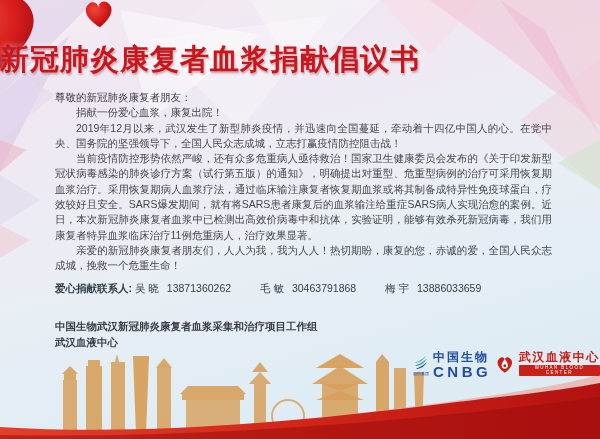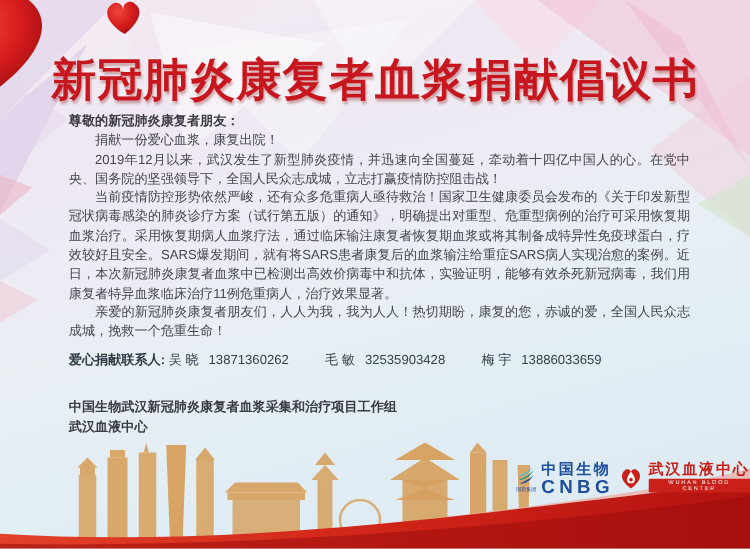--- a/index.html
+++ b/index.html
@@ -5,47 +5,47 @@
   html,body{margin:0;padding:0;background:#888;}
   .poster{
     position:relative;width:600px;height:439px;overflow:hidden;
     font-family:"Liberation Sans","DejaVu Sans",sans-serif;
     background:linear-gradient(165deg,#f7eef4 0%,#efe7f2 18%,#eeeaf3 32%,#e9eff4 52%,#e2edf4 70%,#dceaf2 100%);
   }
   svg{display:block;}
   .bg-facets{position:absolute;left:0;top:0;}
   .hearts{position:absolute;left:0;top:0;pointer-events:none;}
   .title{
-    position:absolute;left:0;top:40px;width:100%;text-align:center;
-    font-size:36px;font-weight:bold;color:#c8161e;letter-spacing:1px;
+    position:absolute;left:0;top:40px;width:100%;text-align:left;
+    font-size:29px;font-weight:bold;color:#c8161e;letter-spacing:1px;
     text-shadow:1px 2px 2px rgba(130,20,20,.35), 0 0 6px rgba(255,255,255,.6);
     font-family:"Liberation Serif","DejaVu Serif",serif;
   }
   .letter{
     position:absolute;left:55px;top:90px;width:497px;
     font-size:10.5px;line-height:15.3px;color:#45454e;text-align:justify;
   }
   .letter p{margin:0;}
-  .salutation{font-weight:bold;color:#3c3c45;}
+  .salutation{font-weight:normal;color:#3c3c45;}
   .para{text-indent:2em;}
   .contact{
     position:absolute;left:55px;top:281px;width:500px;
     font-size:10.5px;line-height:15px;color:#33404d;
   }
   .contact p{margin:0 0 2px 0;}
   .lbl{font-weight:bold;color:#2e3b48;}
   .contact-entry{margin-right:26px;white-space:nowrap;}
   .contact-entry .cname{margin-right:8px;margin-top:48px;}
   .signature{
     position:absolute;left:55px;top:318px;
     font-size:10.5px;line-height:16px;color:#3c3c44;font-weight:bold;
   }
   .signature p{margin:0;}
   .skyline,.wave{position:absolute;left:0;bottom:0;}
-  .logos{position:absolute;left:413px;top:369px;display:flex;align-items:flex-start;gap:4px;}
+  .logos{position:absolute;left:413px;top:351px;display:flex;align-items:flex-start;gap:4px;}
   .logo{display:flex;align-items:center;gap:4px;}
   .cnbg-txt{display:flex;flex-direction:column;line-height:1;}
   .cnbg-cn{font-size:12px;font-weight:bold;color:#1d4f9e;letter-spacing:2px;}
   .cnbg-en{font-size:15px;font-weight:bold;color:#1d4f9e;letter-spacing:3.5px;margin-top:1px;}
   .cnbg-group{font-size:4px;color:#1d4f9e;text-align:center;line-height:1;margin-top:1px;}
   .whbc-txt{display:flex;flex-direction:column;line-height:1;}
   .whbc-cn{font-size:12px;font-weight:bold;color:#c9201a;letter-spacing:1.5px;}
   .whbc-band{margin-top:2px;background:#c9201a;color:#fff;font-size:4.5px;letter-spacing:1.4px;padding:1px 2px;text-align:center;border-radius:1px;}
   .icon-wrap{display:flex;flex-direction:column;align-items:center;}
 </style>
@@ -98,21 +98,21 @@
     <p class="para">亲爱的新冠肺炎康复者朋友们，人人为我，我为人人！热切期盼，康复的您，赤诚的爱，全国人民众志成城，挽救一个危重生命！</p>
   </div>
 
   <div class="contact">
     <p>
       <span class="lbl">爱心捐献联系人:</span>
       <span class="contact-entry">
         <span class="cname">吴 晓</span><span>13871360262</span>
       </span>
       <span class="contact-entry">
-        <span class="cname">毛 敏</span><span>32535903428</span>
+        <span class="cname">毛 敏</span><span>30463791868</span>
       </span>
       <span class="contact-entry">
         <span class="cname">梅 宇</span><span>13886033659</span>
       </span>
     </p>
   </div>
 
   <div class="signature">
     <p>中国生物武汉新冠肺炎康复者血浆采集和治疗项目工作组</p>
     <p>武汉血液中心</p>

